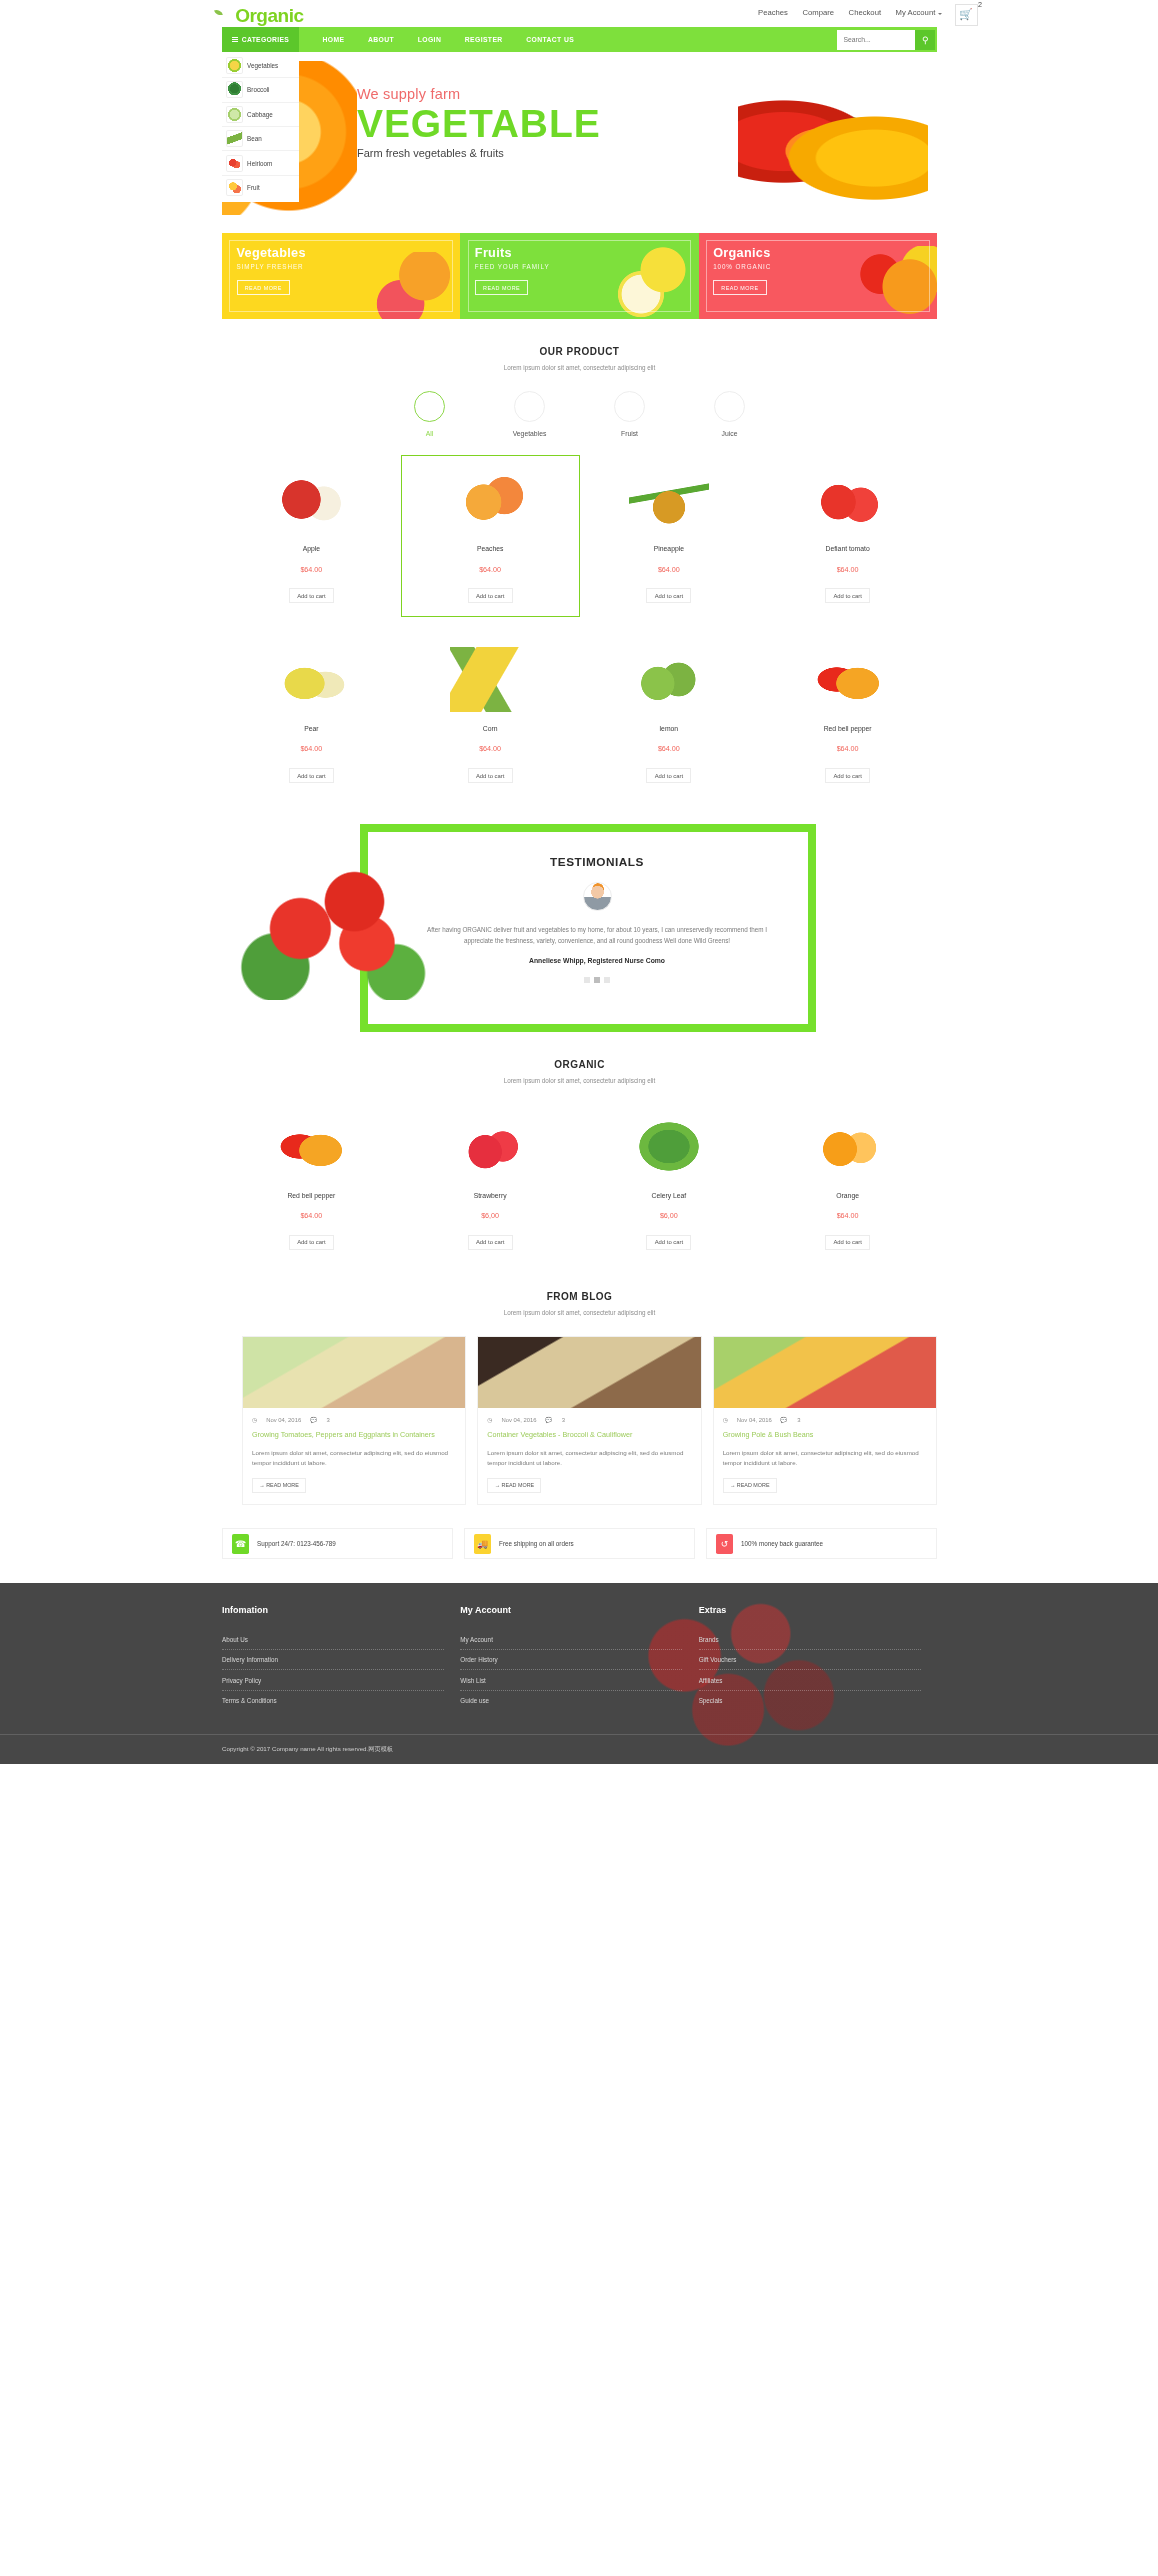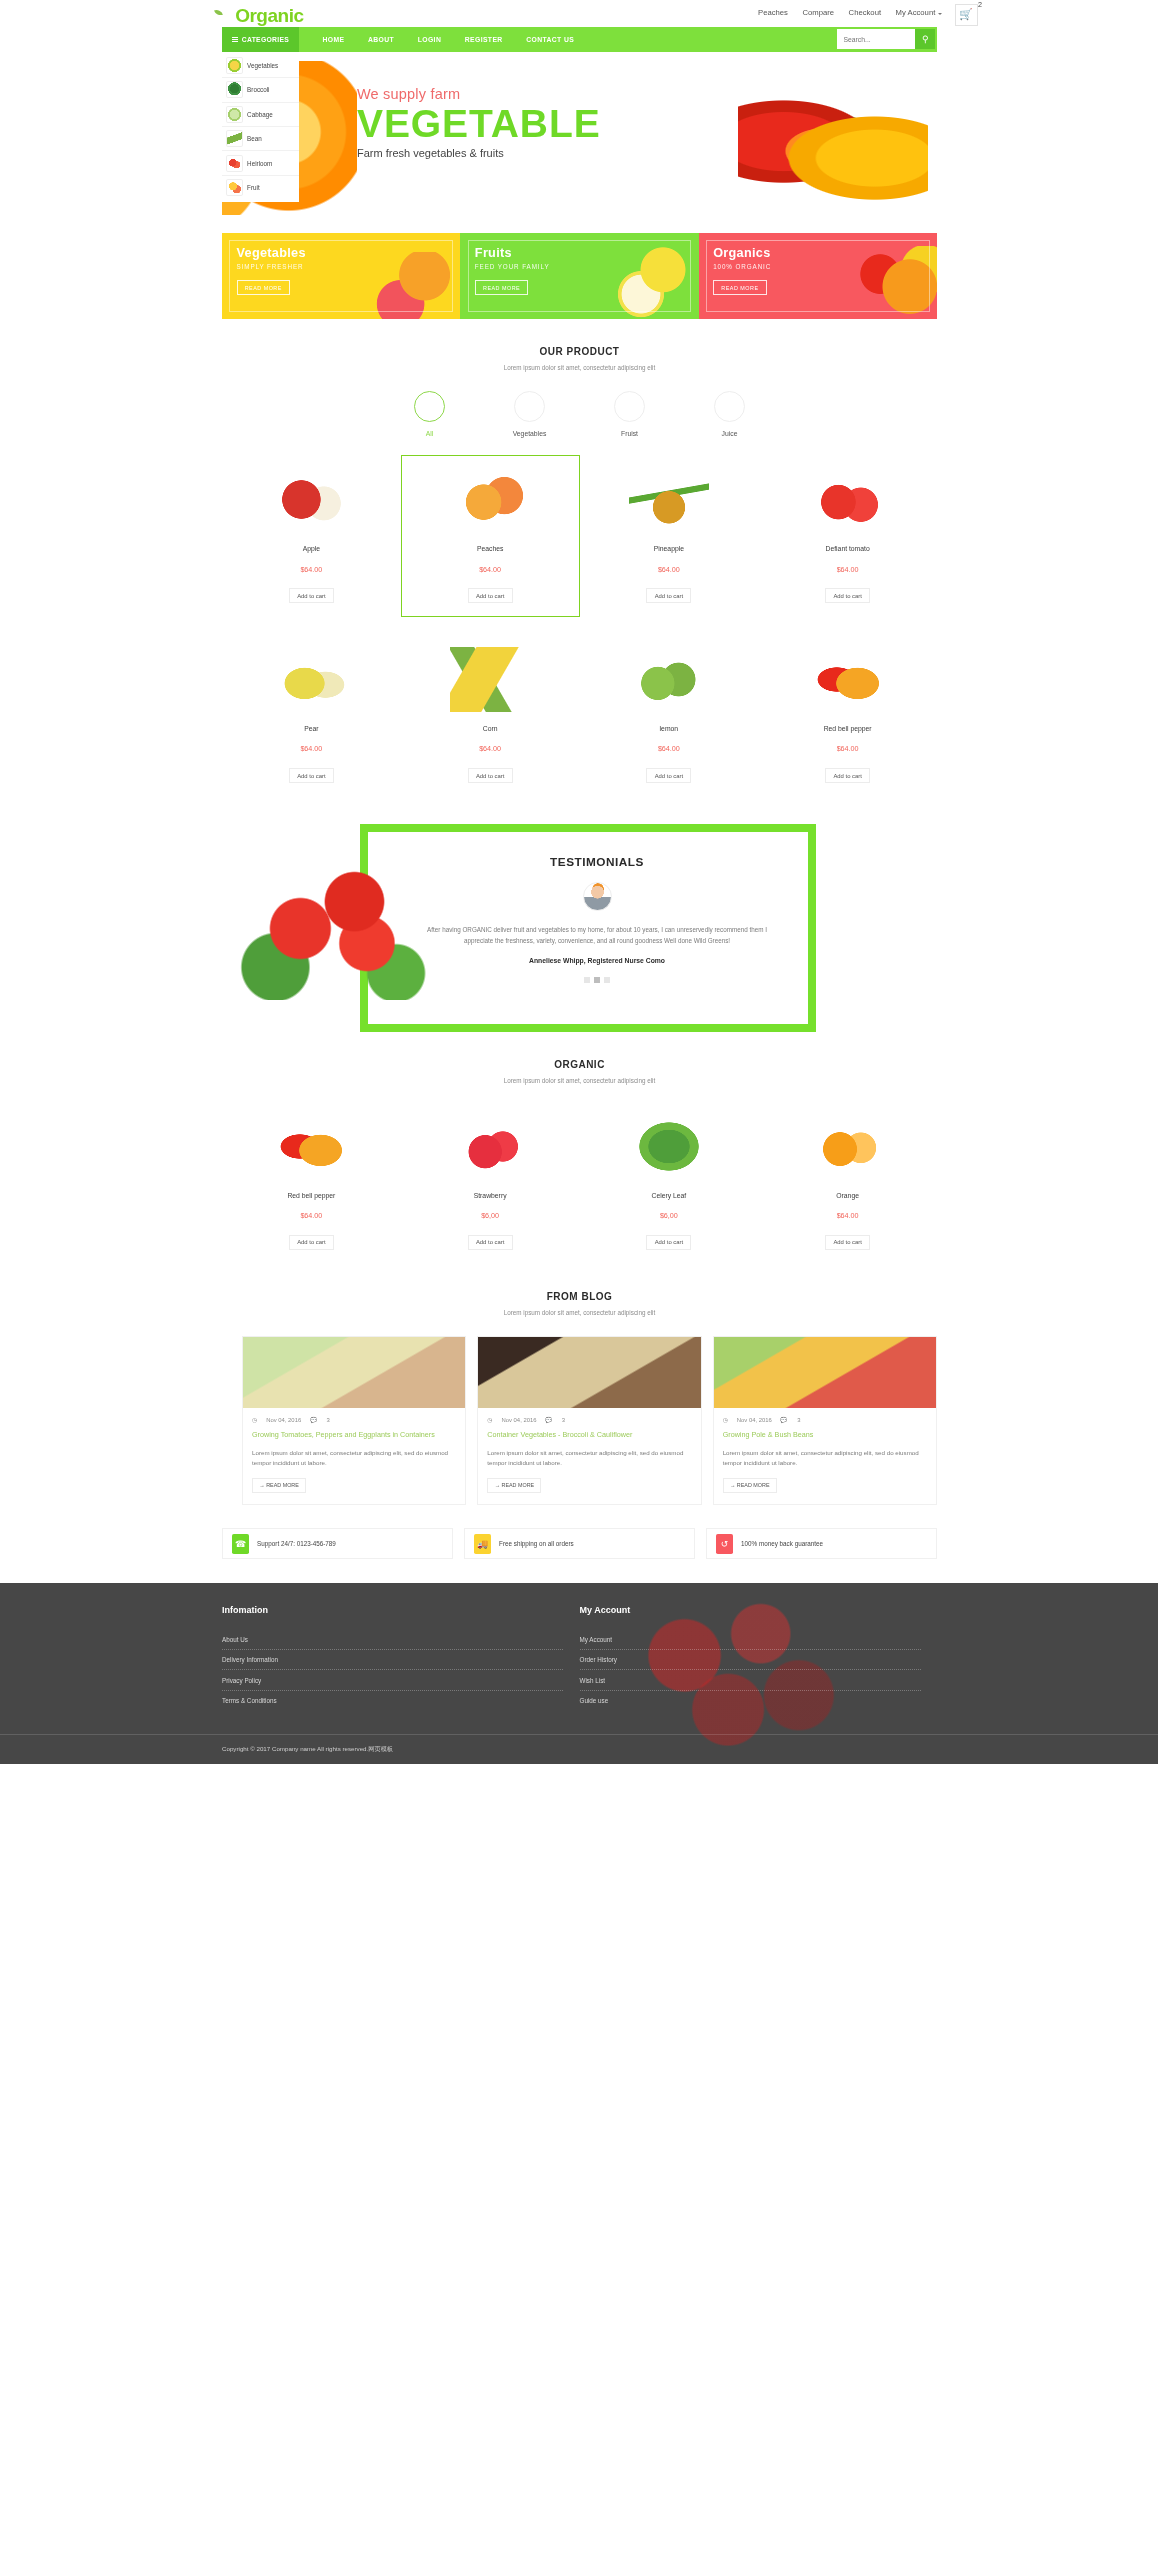--- a/index.html
+++ b/index.html
@@ -58,21 +58,21 @@
     display: flex; align-items: center; justify-content: center; gap: 3.6px;
     cursor: pointer;
   }
   .burger { display: inline-block; width: 6.3px; }
   .burger i { display: block; height: 0.9px; background: #fff; margin: 1.4px 0; }
   .navlinks { display: flex; align-items: center; gap: 23.5px; padding-left: 23.5px; flex: 1; }
   .navlinks a {
     color: #fff; font-size: 6.8px; font-weight: bold;
     letter-spacing: 0.4px; text-decoration: none;
   }
-  .searchwrap { display: flex; align-items: flex-end; padding: 2.7px 1.8px 2.7px 0; }
+  .searchwrap { display: flex; align-items: flex-start; padding: 2.7px 1.8px 2.7px 0; }
   .searchwrap input {
     width: 78px; height: 20px; border: none; outline: none;
     padding: 0 6.3px; font-size: 6.8px; font-family: inherit; color: #777;
     background: #fff;
   }
   .search-btn {
     width: 20px; height: 20px; background: #5cc72b; border: none;
     color: #fff; font-size: 9px; cursor: pointer;
     display: flex; align-items: center; justify-content: center;
   }
@@ -594,20 +594,27 @@
         <a href="#">Privacy Policy</a>
         <a href="#">Terms &amp; Conditions</a>
       </div>
       <div class="fcol">
         <h5>My Account</h5>
         <a href="#">My Account</a>
         <a href="#">Order History</a>
         <a href="#">Wish List</a>
         <a href="#">Guide use</a>
       </div>
+      <div class="fcol">
+        <h5>Extras</h5>
+        <a href="#">Brands</a>
+        <a href="#">Gift Vouchers</a>
+        <a href="#">Affiliates</a>
+        <a href="#">Specials</a>
+      </div>
     </div>
   </div>
   <div class="copybar">
     <div class="wrap">
         <div class="inner">Copyright © 2017 Company name All rights reserved.网页模板</div>
       </div>
   </div>
 </div>
 
 

